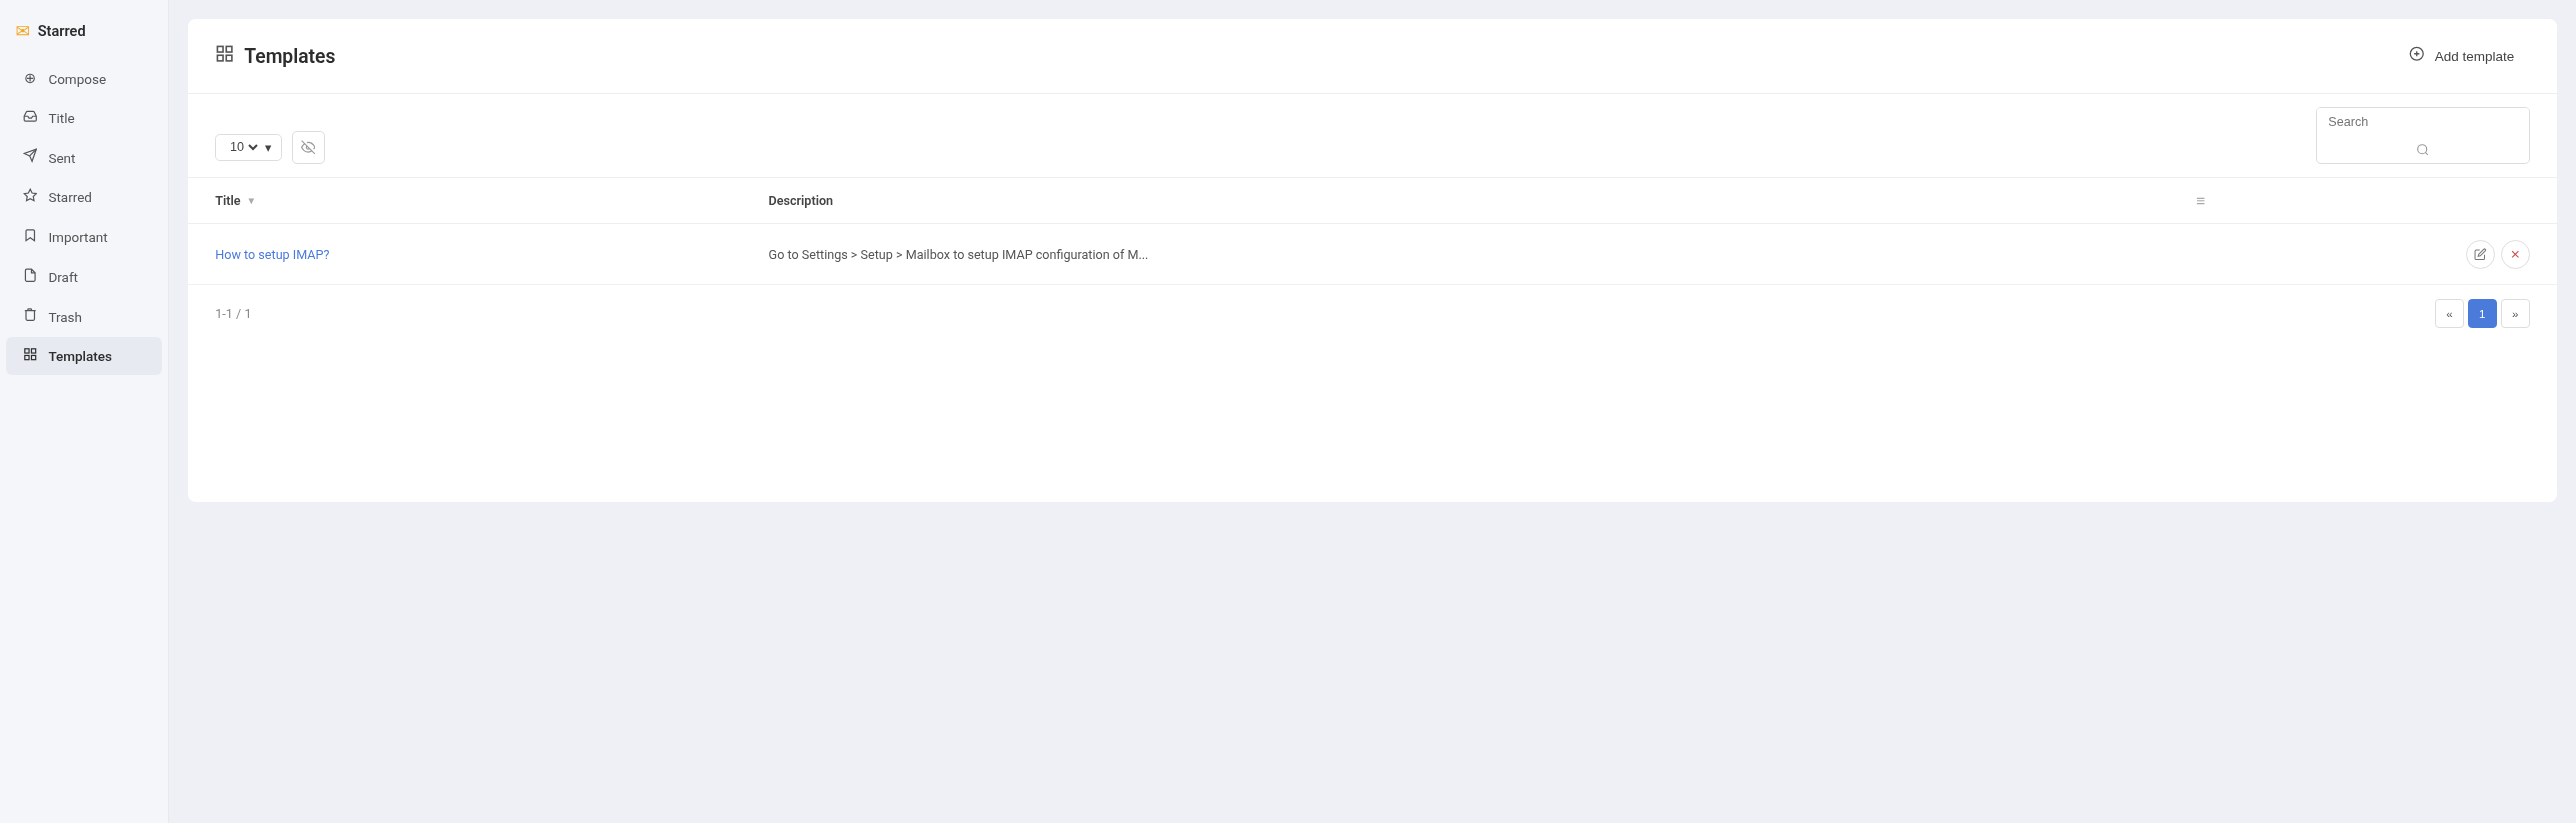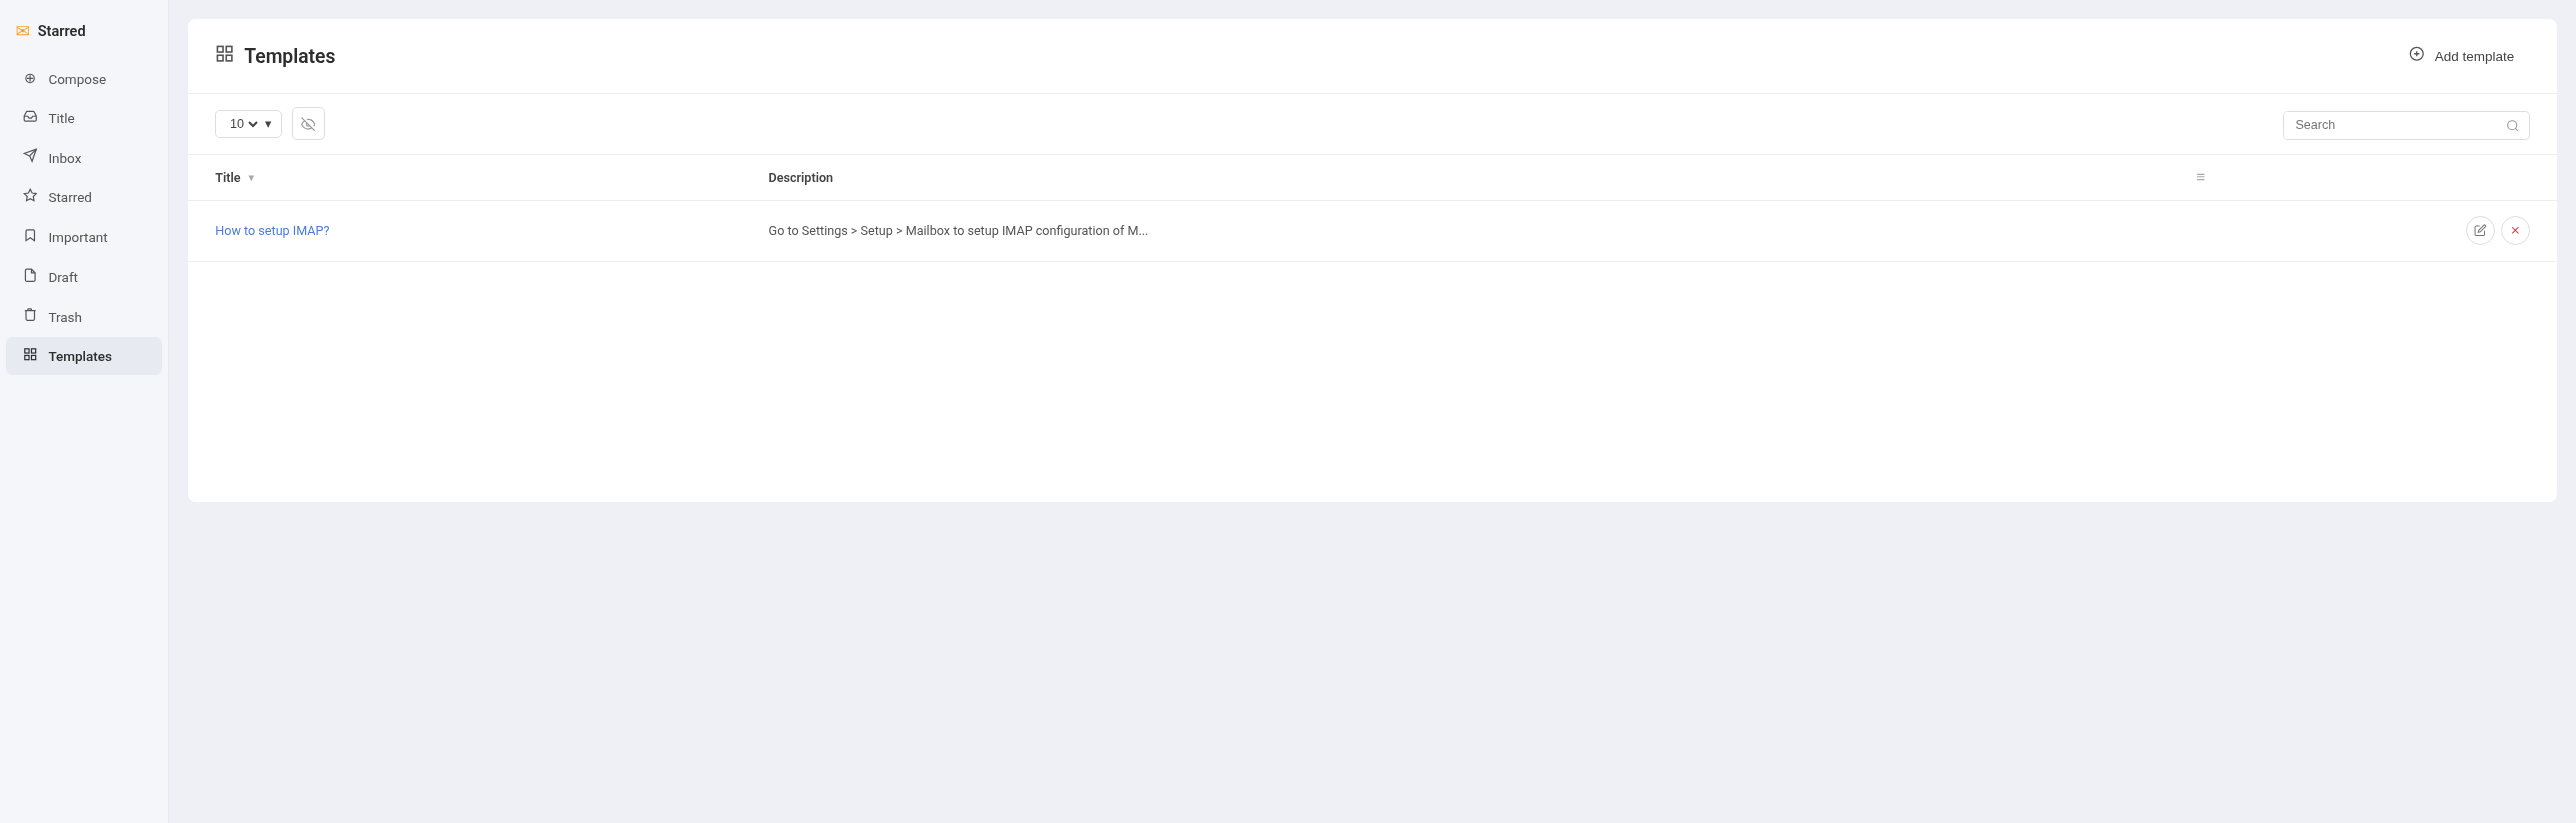--- a/index.html
+++ b/index.html
@@ -182,20 +182,21 @@
       background: #fff;
     }
 
     .search-box {
       display: flex;
       align-items: center;
       border: 1px solid #ddd;
       border-radius: 4.8px;
       overflow: hidden;
       background: #fff;
+      flex-direction: column;
     }
 
     .search-input {
       border: none;
       outline: none;
       padding: 6.8px 11.6px;
       font-size: 12.6px;
       color: #444;
       width: 212px;
     }
@@ -359,21 +360,21 @@
       <span>Title</span>
     </div>
 
     <div class="sidebar-item">
       <span class="sidebar-item-icon">
         <svg width="14.5" height="14.5" viewBox="0 0 24 24" fill="none" stroke="currentColor" stroke-width="2">
             <line x1="22" y1="2" x2="11" y2="13"></line>
             <polygon points="22 2 15 22 11 13 2 9 22 2"></polygon>
           </svg>
       </span>
-      <span>Inbox</span>
+      <span>Sent</span>
     </div>
 
     <div class="sidebar-item">
       <span class="sidebar-item-icon">
         <svg width="14.5" height="14.5" viewBox="0 0 24 24" fill="none" stroke="currentColor" stroke-width="2">
             <polygon points="12 2 15.09 8.26 22 9.27 17 14.14 18.18 21.02 12 17.77 5.82 21.02 7 14.14 2 9.27 8.91 8.26 12 2"></polygon>
           </svg>
       </span>
       <span>Starred</span>
     </div>
@@ -513,16 +514,24 @@
                     <line x1="18" y1="6" x2="6" y2="18"></line>
                     <line x1="6" y1="6" x2="18" y2="18"></line>
                   </svg>
               </button>
             </div>
           </td>
         </tr>
       </tbody>
     </table>
 
+    <div class="pagination-row">
+      <span class="pagination-info">1-1 / 1</span>
+      <div class="pagination-controls">
+        <button class="page-btn">«</button>
+        <button class="page-btn active">1</button>
+        <button class="page-btn">»</button>
+      </div>
+    </div>
 
   </div>
 </main>
 
 
 </body></html>

